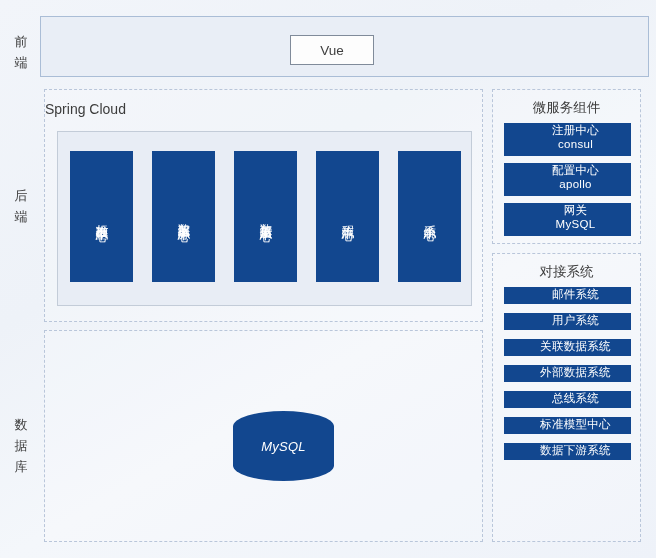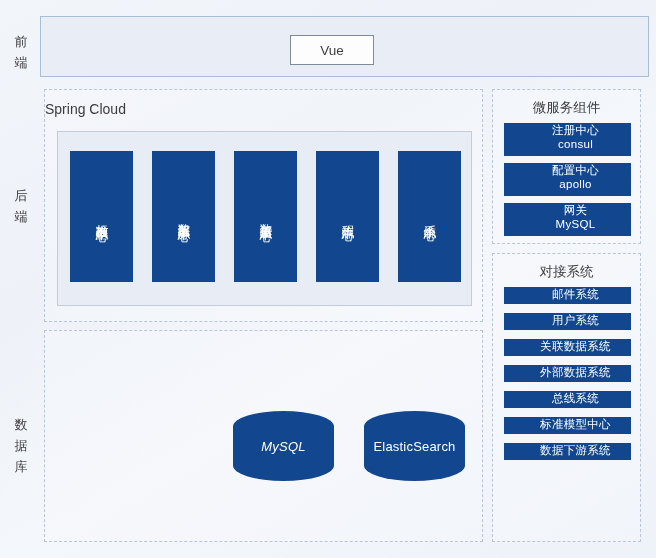--- a/index.html
+++ b/index.html
@@ -211,23 +211,20 @@
   </div>
   <div class="svc-box" style="left:398px;">
     <span>系统中心</span>
   </div>
 
   <div class="db-panel"></div>
 
   <div class="cylinder" style="left:233px;font-style:italic;">
     <span>MySQL</span>
   </div>
-  <div class="cylinder" style="left:364px;">
-    <span>ElasticSearch</span>
-  </div>
 
   <div class="side-panel micro">
     <div class="side-title">微服务组件</div>
     <div class="side-list">
       <div class="side-item two-line">
         <span>注册中心</span>
         <span class="sub">consul</span>
       </div>
       <div class="side-item two-line">
         <span>配置中心</span>

